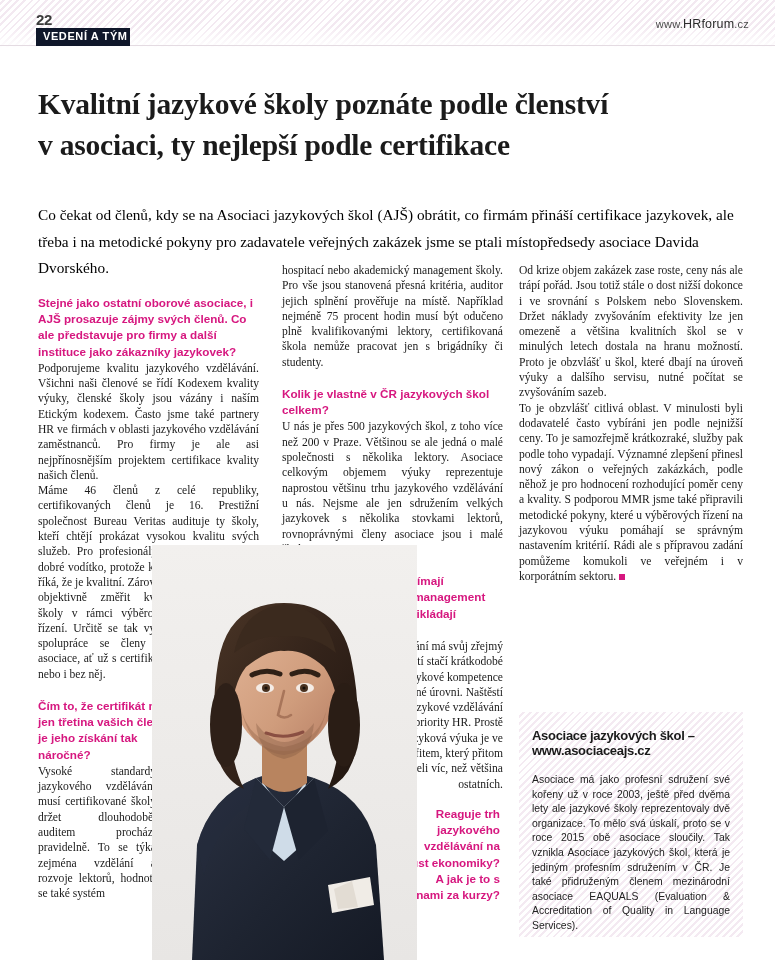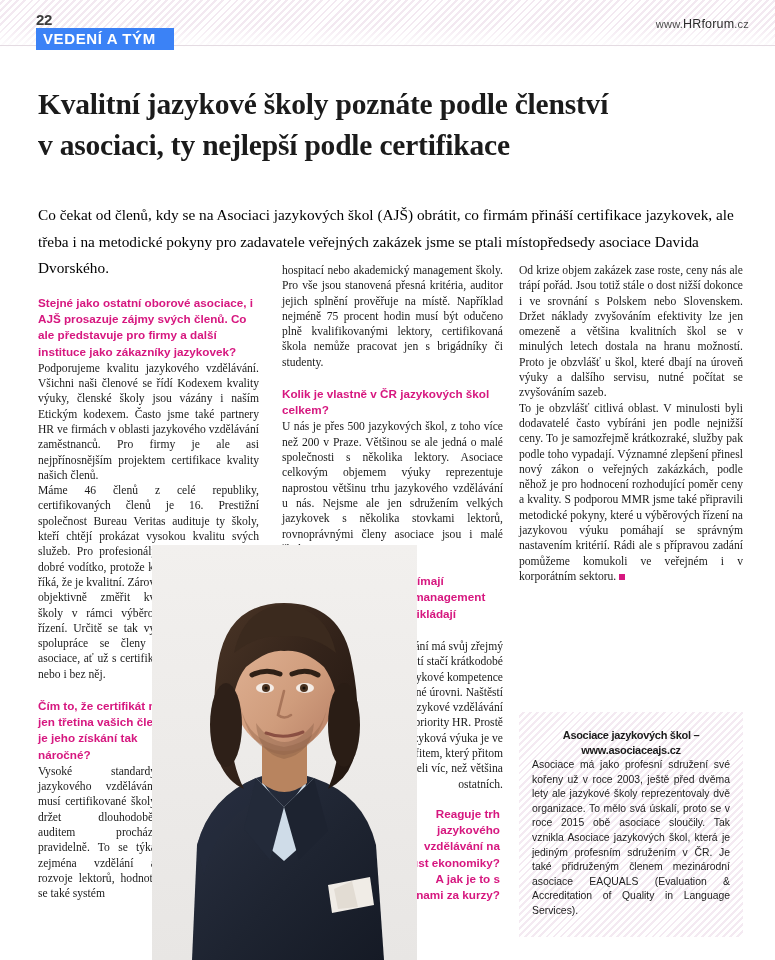--- a/index.html
+++ b/index.html
@@ -47,27 +47,27 @@
     left: 36px; top: 11px;
     font-family: "Liberation Sans", sans-serif;
     font-weight: bold;
     font-size: 15px;
     color: #3b3b3b;
     letter-spacing: -0.4px;
   }
   #section-badge {
     position: absolute;
     left: 36px; top: 28px;
-    background: #3b82f6;
+    background: #0f172a;
     color: #ffffff;
     font-family: "Liberation Sans", sans-serif;
     font-weight: bold;
-    font-size: 15px;
+    font-size: 11px;
     letter-spacing: 0.6px;
-    padding: 3px 18px 4px 7px;
+    padding: 3px 2px 4px 7px;
     line-height: 1;
   }
   #site-url {
     position: absolute;
     right: 26px; top: 17px;
     font-family: "Liberation Sans", sans-serif;
     font-size: 11px;
     color: #4a4a4a;
     letter-spacing: 0.2px;
   }
@@ -171,26 +171,25 @@
         #f4eaf2 3px, #f4eaf2 5px
       );
     padding: 0;
   }
   #info-inner {
     padding: 16px 13px 10px 13px;
   }
   #info-title {
     font-family: "Liberation Sans", sans-serif;
     font-weight: bold;
-    font-size: 11px;
+    font-size: 13px;
     line-height: 15px;
     color: #1a1a1a;
     letter-spacing: -0.3px;
-    margin-bottom: 0;
-    text-align: center;
+    margin-bottom: 15px;
   }
   #info-body {
     font-family: "Liberation Sans", sans-serif;
     font-size: 10.4px;
     line-height: 14.6px;
     color: #222222;
     text-align: justify;
   }
 </style>
 </head>

